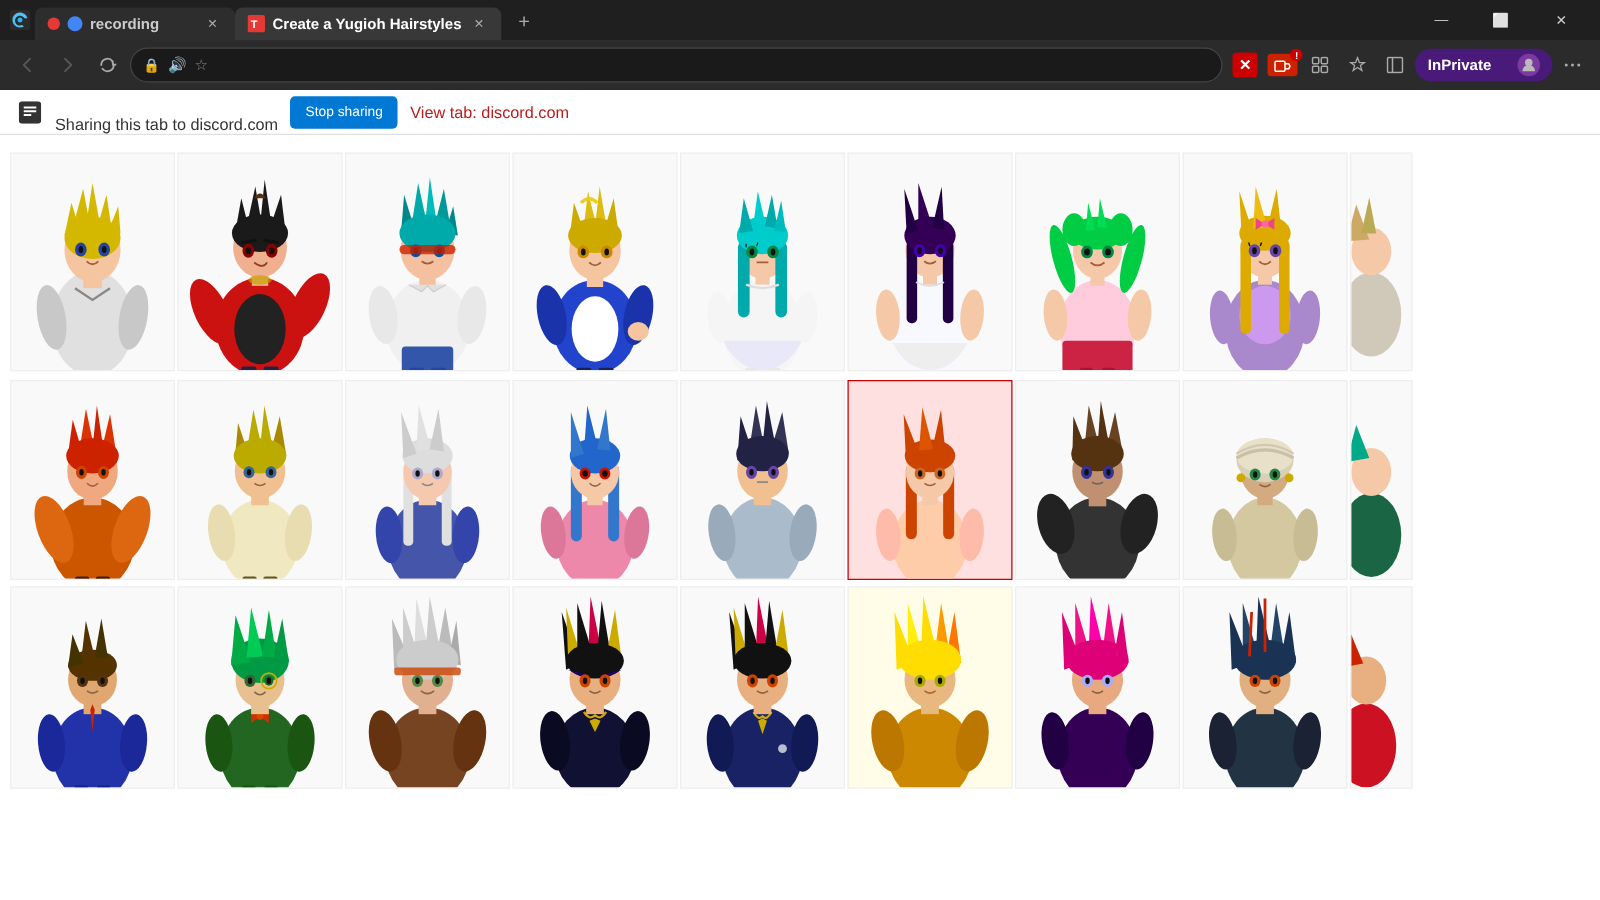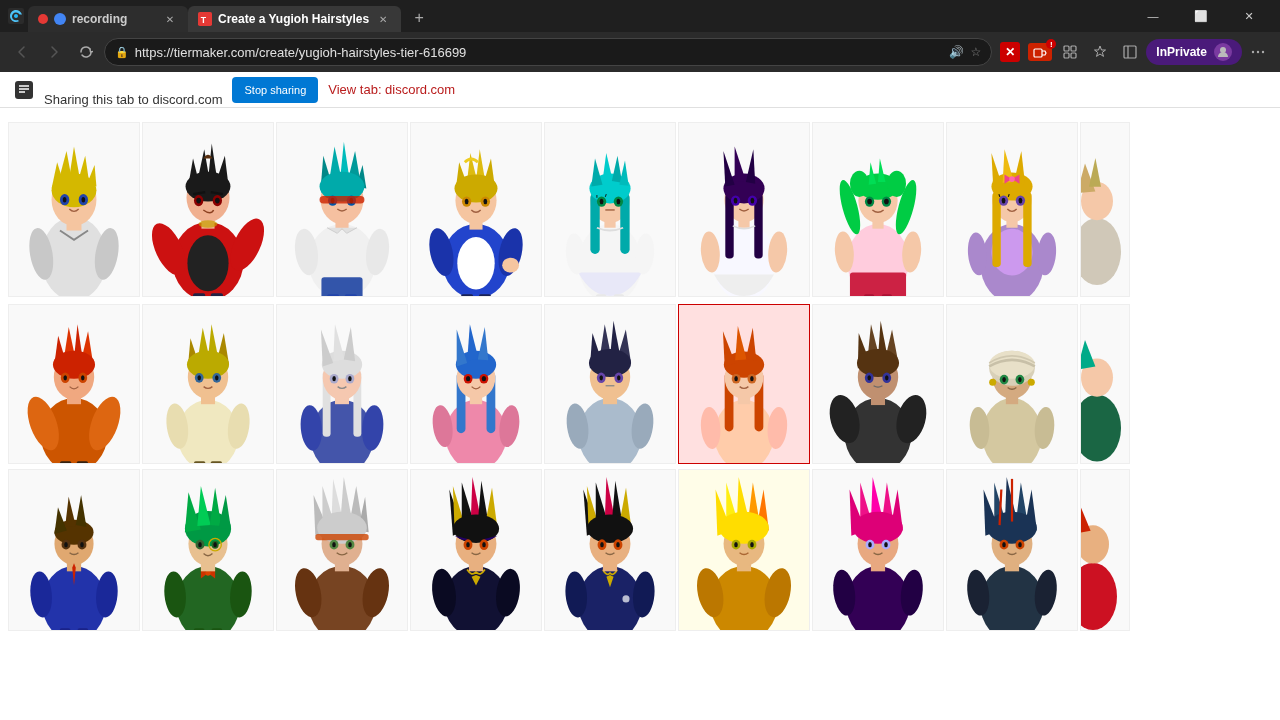--- a/index.html
+++ b/index.html
@@ -145,21 +145,21 @@
     }
     .inprivate-btn {
       background: #4a1a7a;
       color: #fff;
       border-radius: 14px;
       padding: 3px 10px;
       font-size: 12px;
       font-weight: 600;
       display: flex;
       align-items: center;
-      gap: 7px;
+      gap: 21px;
       cursor: pointer;
       height: 26px;
     }
     .inprivate-avatar {
       width: 18px; height: 18px;
       border-radius: 50%;
       background: #7a3aa0;
       display: flex; align-items: center; justify-content: center;
       font-size: 10px;
     }
@@ -326,21 +326,20 @@
   </div>
   <div class="nav-btn">
     <svg width="14" height="14" viewBox="0 0 14 14" fill="none">
       <path d="M2 7a5 5 0 0 1 9-3M12 7a5 5 0 0 1-9 3" stroke="#aaa" stroke-width="1.5" stroke-linecap="round"></path>
       <path d="M11 4l.5 3 3-.5" stroke="#aaa" stroke-width="1.5" stroke-linecap="round" stroke-linejoin="round"></path>
     </svg>
   </div>
 
   <div class="address-bar">
     <span class="address-icon">🔒</span>
-    <input type="text" value="https://tiermaker.com/create/yugioh-hairstyles-tier-616699" style="">
     <span style="color:#888; font-size:12px;">🔊</span>
     <span style="color:#888; font-size:12px;">☆</span>
   </div>
 
   <div class="nav-right">
 
     <div class="nav-icon-btn">
       <div class="red-x-icon">✕</div>
     </div>
     <div class="nav-icon-btn">

